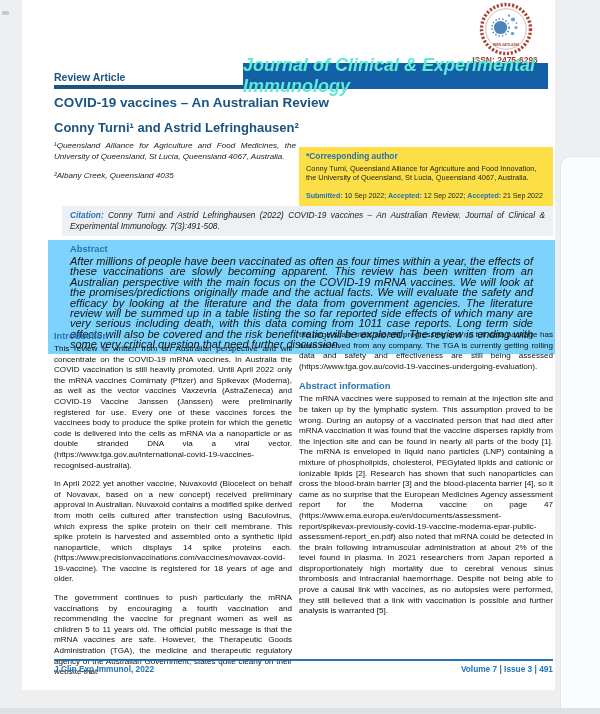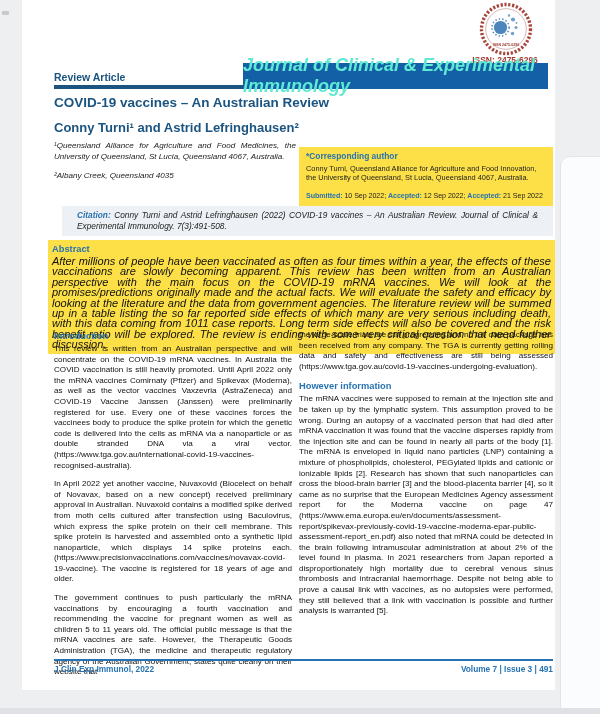--- a/index.html
+++ b/index.html
@@ -29,24 +29,24 @@
   .affils { position:absolute; left:32px; top:141px; width:242px; font-style:italic;
             font-size:8.1px; line-height:10.5px; color:#222; text-align:justify; }
   .affil-2 { margin-top:9px; }
   .corr { position:absolute; left:277px; top:147px; width:254px; box-sizing:border-box;
           background:#fde047; padding:5px 7px 6px; font-size:7.4px; line-height:9.6px; color:#222; }
   .corr-h { color:#2773b2; font-weight:bold; font-size:8.4px; margin-bottom:2px; }
   .dates { margin-top:9px; font-size:7.1px; white-space:nowrap; letter-spacing:-0.05px; }
   .blue-lbl { color:#2773b2; font-weight:bold; }
 
   .citation { position:absolute; left:40px; top:206px; width:491px; box-sizing:border-box;
-              background:#edf0f4; padding:4px 15px; font-style:italic; font-size:8.3px;
+              background:#edf0f4; padding:4px 8px; font-style:italic; font-size:8.3px;
               line-height:11px; color:#222; text-align:justify; }
   .abstract { position:absolute; left:26px; top:240px; width:507px; box-sizing:border-box;
-              background:#fde047; padding:3px 4px 4px; }
+              background:#7dd3fc; padding:3px 22px 4px; }
   .abstract-h { color:#2773b2; font-weight:bold; font-size:9.3px; line-height:13px; }
   .abstract-t { font-style:italic; font-size:11px; line-height:10.4px; text-align:justify; color:#111; }
 
   
   .col { position:absolute; top:330px; text-align:justify; font-size:8.1px; line-height:10.6px;
          color:#111; overflow-wrap:anywhere; }
   .col-left { left:32px; width:238px; }
   .col-right { left:277px; width:254px; }
   .sec-h { color:#2773b2; font-weight:bold; font-size:9.3px; line-height:12px; margin:0 0 2px; text-align:left; }
   .col p { margin:0 0 8px; }
@@ -115,21 +115,21 @@
 
     <div class="col col-left">
       <div class="sec-h">Introduction</div>
       <p>This review is written from an Australian perspective and will concentrate on the COVID-19 mRNA vaccines. In Australia the COVID vaccination is still heavily promoted. Until April 2022 only the mRNA vaccines Comirnaty (Pfizer) and Spikevax (Moderna), as well as the vector vaccines Vaxzevria (AstraZeneca) and COVID-19 Vaccine Janssen (Janssen) were preliminarily registered for use. Every one of these vaccines forces the vaccinees body to produce the spike protein for which the genetic code is delivered into the cells as mRNA via a nanoparticle or as double stranded DNA via a viral vector. (https://www.tga.gov.au/international-covid-19-vaccines-recognised-australia).</p>
       <p>In April 2022 yet another vaccine, Nuvaxovid (Biocelect on behalf of Novavax, based on a new concept) received preliminary approval in Australian. Nuvaxoid contains a modified spike derived from moth cells cultured after transfection using Baculovirus, which express the spike protein on their cell membrane. This spike protein is harvested and assembled onto a synthetic lipid nanoparticle, which displays 14 spike proteins each. (https://www.precisionvaccinations.com/vaccines/novavax-covid-19-vaccine). The vaccine is registered for 18 years of age and older.</p>
       <p>The government continues to push particularly the mRNA vaccinations by encouraging a fourth vaccination and recommending the vaccine for pregnant women as well as children 5 to 11 years old. The official public message is that the mRNA vaccines are safe. However, the Therapeutic Goods Administration (TGA), the medicine and therapeutic regulatory agency of the Australian Government, states quite clearly on their website that</p>
     </div>
 
     <div class="col col-right">
       <p>the large-scale trials are still progressing and no full data package has been received from any company. The TGA is currently getting rolling data and safety and effectiveness are still being assessed (https://www.tga.gov.au/covid-19-vaccines-undergoing-evaluation).</p>
-      <div class="sec-h">However information</div>
+      <div class="sec-h">Abstract information</div>
       <p>The mRNA vaccines were supposed to remain at the injection site and be taken up by the lymphatic system. This assumption proved to be wrong. During an autopsy of a vaccinated person that had died after mRNA vaccination it was found that the vaccine disperses rapidly from the injection site and can be found in nearly all parts of the body [1]. The mRNA is enveloped in liquid nano particles (LNP) containing a mixture of phospholipids, cholesterol, PEGylated lipids and cationic or ionizable lipids [2]. Research has shown that such nanoparticles can cross the blood-brain barrier [3] and the blood-placenta barrier [4], so it came as no surprise that the European Medicines Agency assessment report for the Moderna vaccine on page 47 (https://www.ema.europa.eu/en/documents/assessment-report/spikevax-previously-covid-19-vaccine-moderna-epar-public-assessment-report_en.pdf) also noted that mRNA could be detected in the brain following intramuscular administration at about 2% of the level found in plasma. In 2021 researchers from Japan reported a disproportionately high mortality due to cerebral venous sinus thrombosis and intracranial haemorrhage. Despite not being able to prove a causal link with vaccines, as no autopsies were performed, they still believed that a link with vaccination is possible and further analysis is warranted [5].</p>
     </div>
 
     <div class="foot-rule"></div>
     <div class="foot">
       <span>J Clin Exp Immunol, 2022</span>
       <span>Volume 7 | Issue 3 | 491</span>
     </div>
   </div>
 

